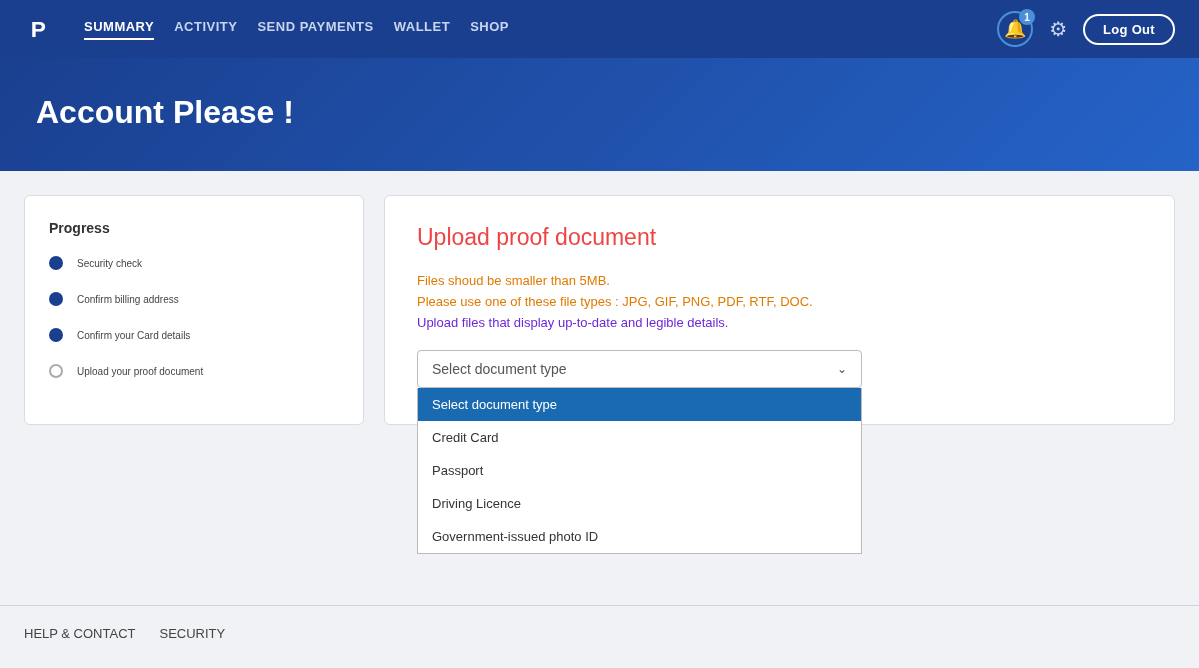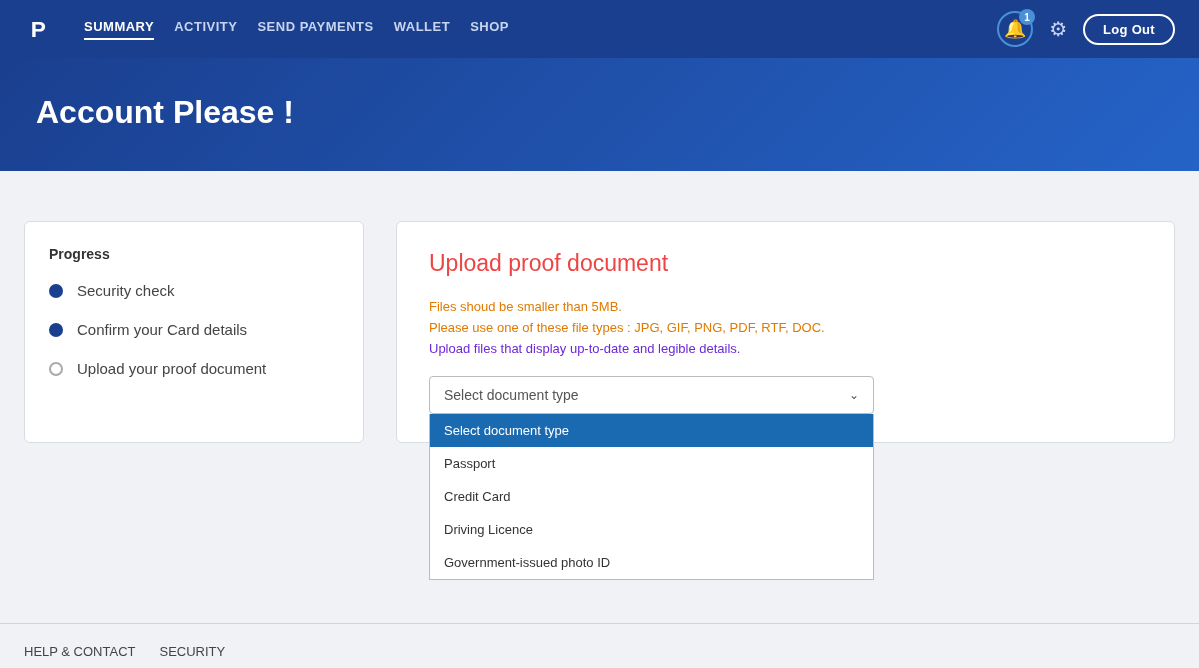--- a/index.html
+++ b/index.html
@@ -73,22 +73,21 @@
       background: linear-gradient(135deg, #1a3f8f 0%, #2563c7 100%);
       padding: 36px 36px 40px;
       color: #fff;
     }
     .hero-title { font-size: 32px; font-weight: 700; }
 
     
     .main-content {
       padding: 24px 24px 0;
       display: flex;
-      gap: 16px;
-      margin-top: 26px;
+      gap: 4px;
     }
     .card {
       background: #fff;
       border-radius: 6px;
       border: 1px solid #d9dde0;
     }
 
     
     .progress-card {
       width: 340px;
@@ -109,21 +108,21 @@
       gap: 14px;
       margin-bottom: 22px;
     }
     .progress-dot {
       width: 14px; height: 14px;
       border-radius: 50%;
       flex-shrink: 0;
     }
     .progress-dot.filled { background: #1a3f8f; }
     .progress-dot.empty { background: transparent; border: 2px solid #aaa; }
-    .progress-item-label { font-size: 15px; color: #444; }
+    .progress-item-label { font-size: 10px; color: #444; }
 
     
     .upload-card {
       flex: 1;
       padding: 28px 32px;
       border-radius: 6px;
     }
     .upload-title {
       font-size: 23px;
       font-weight: 400;
@@ -226,20 +225,24 @@
 
   <div class="card progress-card">
     <div class="progress-title">Progress</div>
 
     <div class="progress-item">
       <div class="progress-dot filled"></div>
       <span class="progress-item-label">Security check</span>
     </div>
     <div class="progress-item">
       <div class="progress-dot filled"></div>
+      <span class="progress-item-label">Confirm billing address</span>
+    </div>
+    <div class="progress-item">
+      <div class="progress-dot filled"></div>
       <span class="progress-item-label">Confirm your Card details</span>
     </div>
     <div class="progress-item">
       <div class="progress-dot empty"></div>
       <span class="progress-item-label">Upload your proof document</span>
     </div>
   </div>
 
   <div class="card upload-card">
     <div class="upload-title">Upload proof document</div>
@@ -248,22 +251,22 @@
     <p class="file-info orange">Please use one of these file types : JPG, GIF, PNG, PDF, RTF, DOC.</p>
     <p class="file-info blue">Upload files that display up-to-date and legible details.</p>
 
     <div class="dropdown-wrapper">
       <div class="dropdown-select">
         <span>Select document type</span>
         <span class="dropdown-chevron">⌄</span>
       </div>
       <div class="dropdown-list">
         <div class="dropdown-option selected">Select document type</div>
+        <div class="dropdown-option">Credit Card</div>
         <div class="dropdown-option">Passport</div>
-        <div class="dropdown-option">Credit Card</div>
         <div class="dropdown-option">Driving Licence</div>
         <div class="dropdown-option">Government-issued photo ID</div>
       </div>
     </div>
   </div>
 
 </div>
 
 <div class="footer">
   <a class="footer-link">HELP &amp; CONTACT</a>

